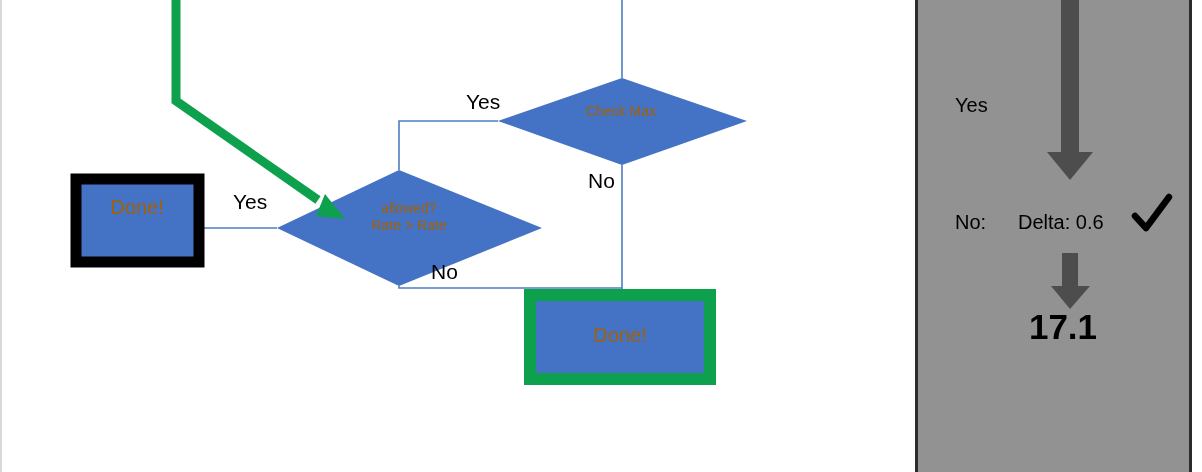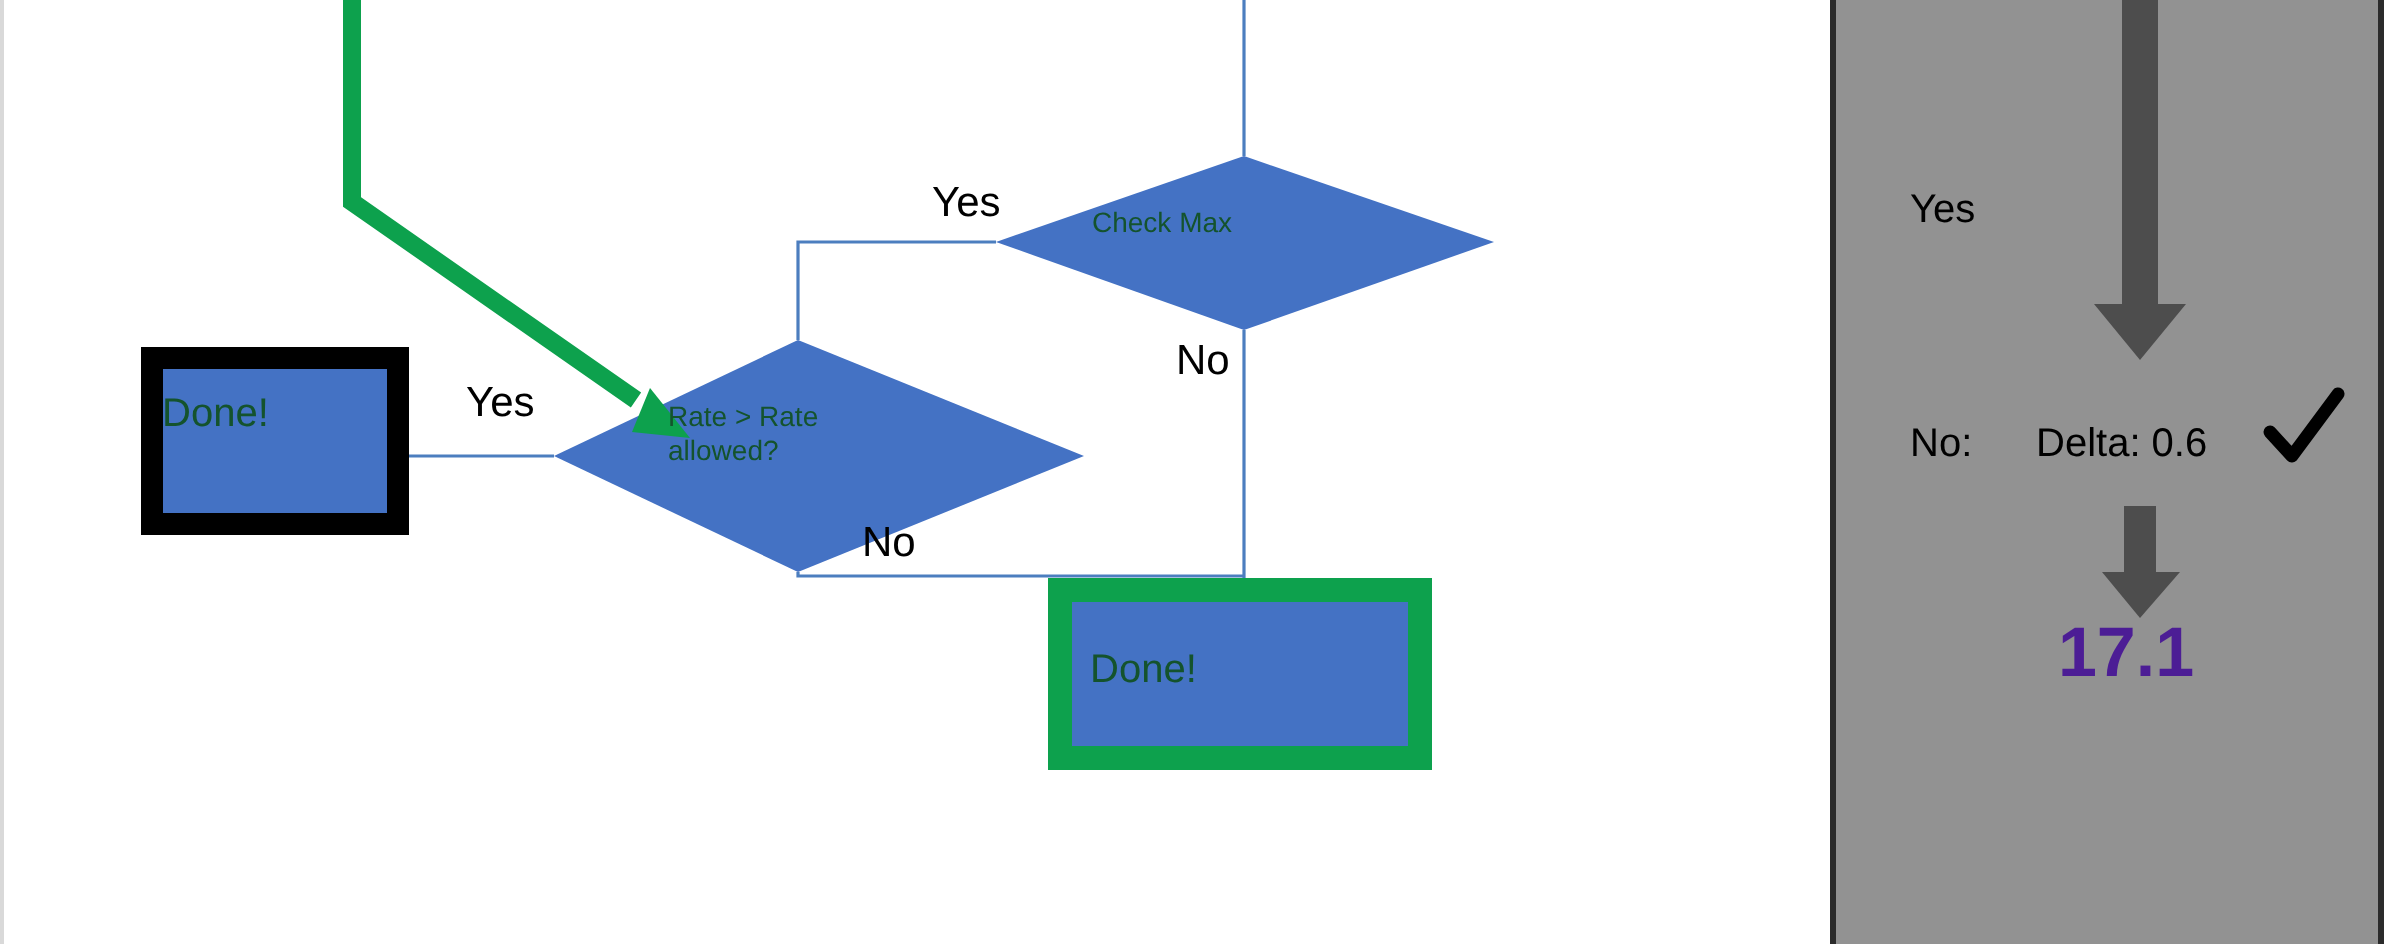--- a/index.html
+++ b/index.html
@@ -34,22 +34,22 @@
   
   .flow-label {
     position: absolute;
     color: #000000;
     font-size: 21px;
     line-height: 1;
     white-space: nowrap;
   }
   .node-text {
     position: absolute;
-    color: #14532d;
-    text-align: left;
+    color: #a16207;
+    text-align: center;
     line-height: 1.18;
     white-space: nowrap;
   }
   #label-yes-top     { left: 466px; top: 91px; }
   #label-no-mid      { left: 588px; top: 170px; }
   #label-yes-left    { left: 233px; top: 191px; }
   #label-no-bottom   { left: 431px; top: 261px; }
 
   #text-check-max {
     left: 546px; top: 103px; width: 150px;
@@ -97,21 +97,21 @@
   #panel-check {
     position: absolute;
     left: 212px; top: 192px;
     width: 44px; height: 44px;
   }
   #panel-value {
     position: absolute;
     left: 85px; top: 309px;
     width: 120px;
     text-align: center;
-    color: #4c1d95;
+    color: #000000;
     font-size: 35px;
     font-weight: bold;
     line-height: 1;
     white-space: nowrap;
   }
 </style>
 </head>
 <body>
 
 <div id="stage">
@@ -140,22 +140,22 @@
 
     <polyline points="176,-10 176,101 318,200" fill="none" stroke="#0DA14D" stroke-width="9" stroke-linejoin="miter" stroke-linecap="butt"></polyline>
     <polygon points="345,219 316,216 325,194" fill="#0DA14D"></polygon>
   </svg>
 
   <div class="node-text" id="text-check-max">
     <div>Check Max</div>
   </div>
 
   <div class="node-text" id="text-rate-gt">
+    <div>allowed?</div>
     <div>Rate &gt; Rate</div>
-    <div>allowed?</div>
   </div>
 
   <div class="node-text" id="text-done-error">
     <div>Done!</div>
   </div>
 
   <div class="node-text" id="text-done">
     <div>Done!</div>
   </div>
 

